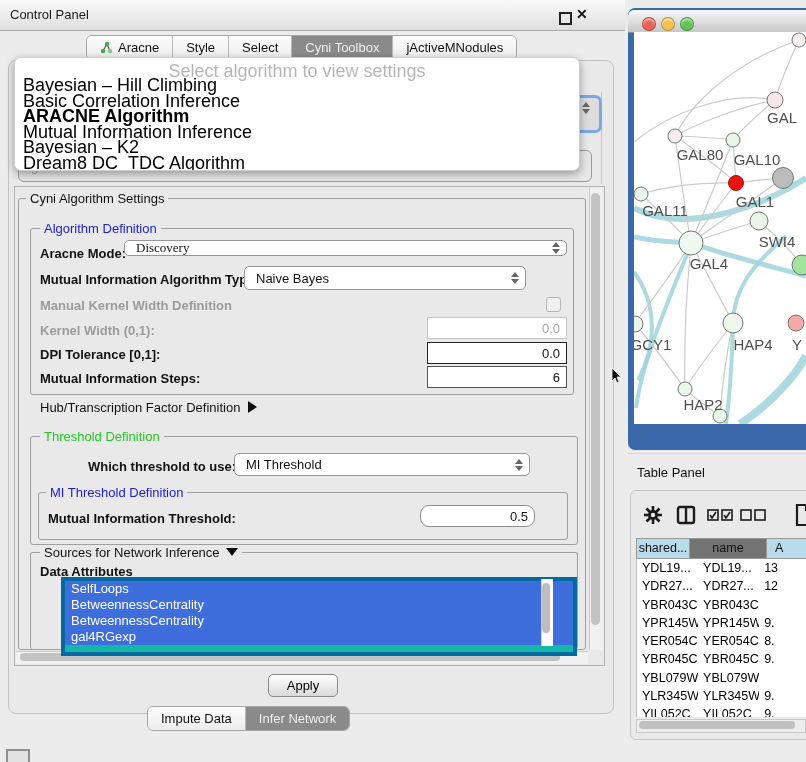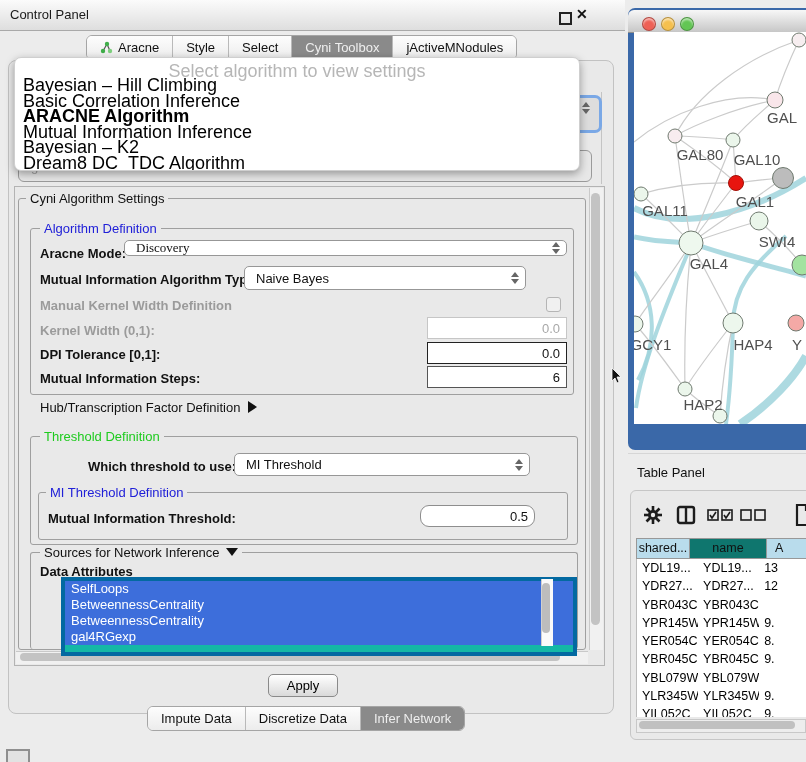--- a/index.html
+++ b/index.html
@@ -98,21 +98,21 @@
   
   #tp-divider{left:628px;top:453px;width:178px;height:1px;background:#d6d6d6;}
   #tp-title{left:637px;top:465px;font-size:13px;color:#111;}
   #tp-panel{left:630px;top:490px;width:180px;height:248px;background:#e9e9e9;border:1px solid #c6c6c6;border-radius:6px;}
   .tp-icon{position:absolute;}
   #tp-table-head{left:636px;top:538px;height:21px;display:flex;}
   .th{box-sizing:border-box;border:1px solid #989898;border-right-width:0;height:21px;line-height:19px;
       text-align:center;font-size:12.5px;color:#111;}
   .th:last-child{text-align:left;padding-left:8px;}
   .tint-blue{background:#b9dcec;}
-  .tint-gray{background:#0f766e;}
+  .tint-gray{background:#737373;}
   #tp-table-body{left:636px;top:559px;width:170px;height:158px;background:#fff;overflow:hidden;border-left:1px solid #bdbdbd;}
   .tr{display:flex;height:18.3px;}
   .td{box-sizing:border-box;padding-left:5px;font-size:12.5px;line-height:18px;color:#000;
       white-space:nowrap;overflow:hidden;}
   #tp-hscroll{left:636px;top:719px;width:168px;height:12px;background:#ededed;border:1px solid #c8c8c8;}
   #tp-hscroll-thumb{left:639px;top:721px;width:156px;height:8px;background:#c0c0c0;border-radius:4px;}
 
   #bl-icon{left:6px;top:749px;width:20px;height:16px;border:2px solid #8f8f8f;background:#e2e2e2;}
   #cursor{left:611px;top:367px;z-index:20;}
 </style>
@@ -236,23 +236,20 @@
     <div class="attr-item">gal4RGexp</div>
   </div>
 <div class="abs" id="attr-sb"></div>
 <div class="abs" id="attr-sb-thumb"></div>
 
 <button class="abs" id="apply-btn">Apply</button>
 
 <div class="abs seg-bar" id="bottom-tabbar">
     <div class="seg">
       <span>Impute Data</span>
-    </div>
-    <div class="seg">
-      <span>Discretize Data</span>
     </div>
     <div class="seg sel">
       <span>Infer Network</span>
     </div>
   </div>
 
 <div class="abs" id="algo-popup">
   <div class="ph">Select algorithm to view settings</div>
   <div id="algo-items">
       <div class="algo-item">Bayesian – Hill Climbing</div>

